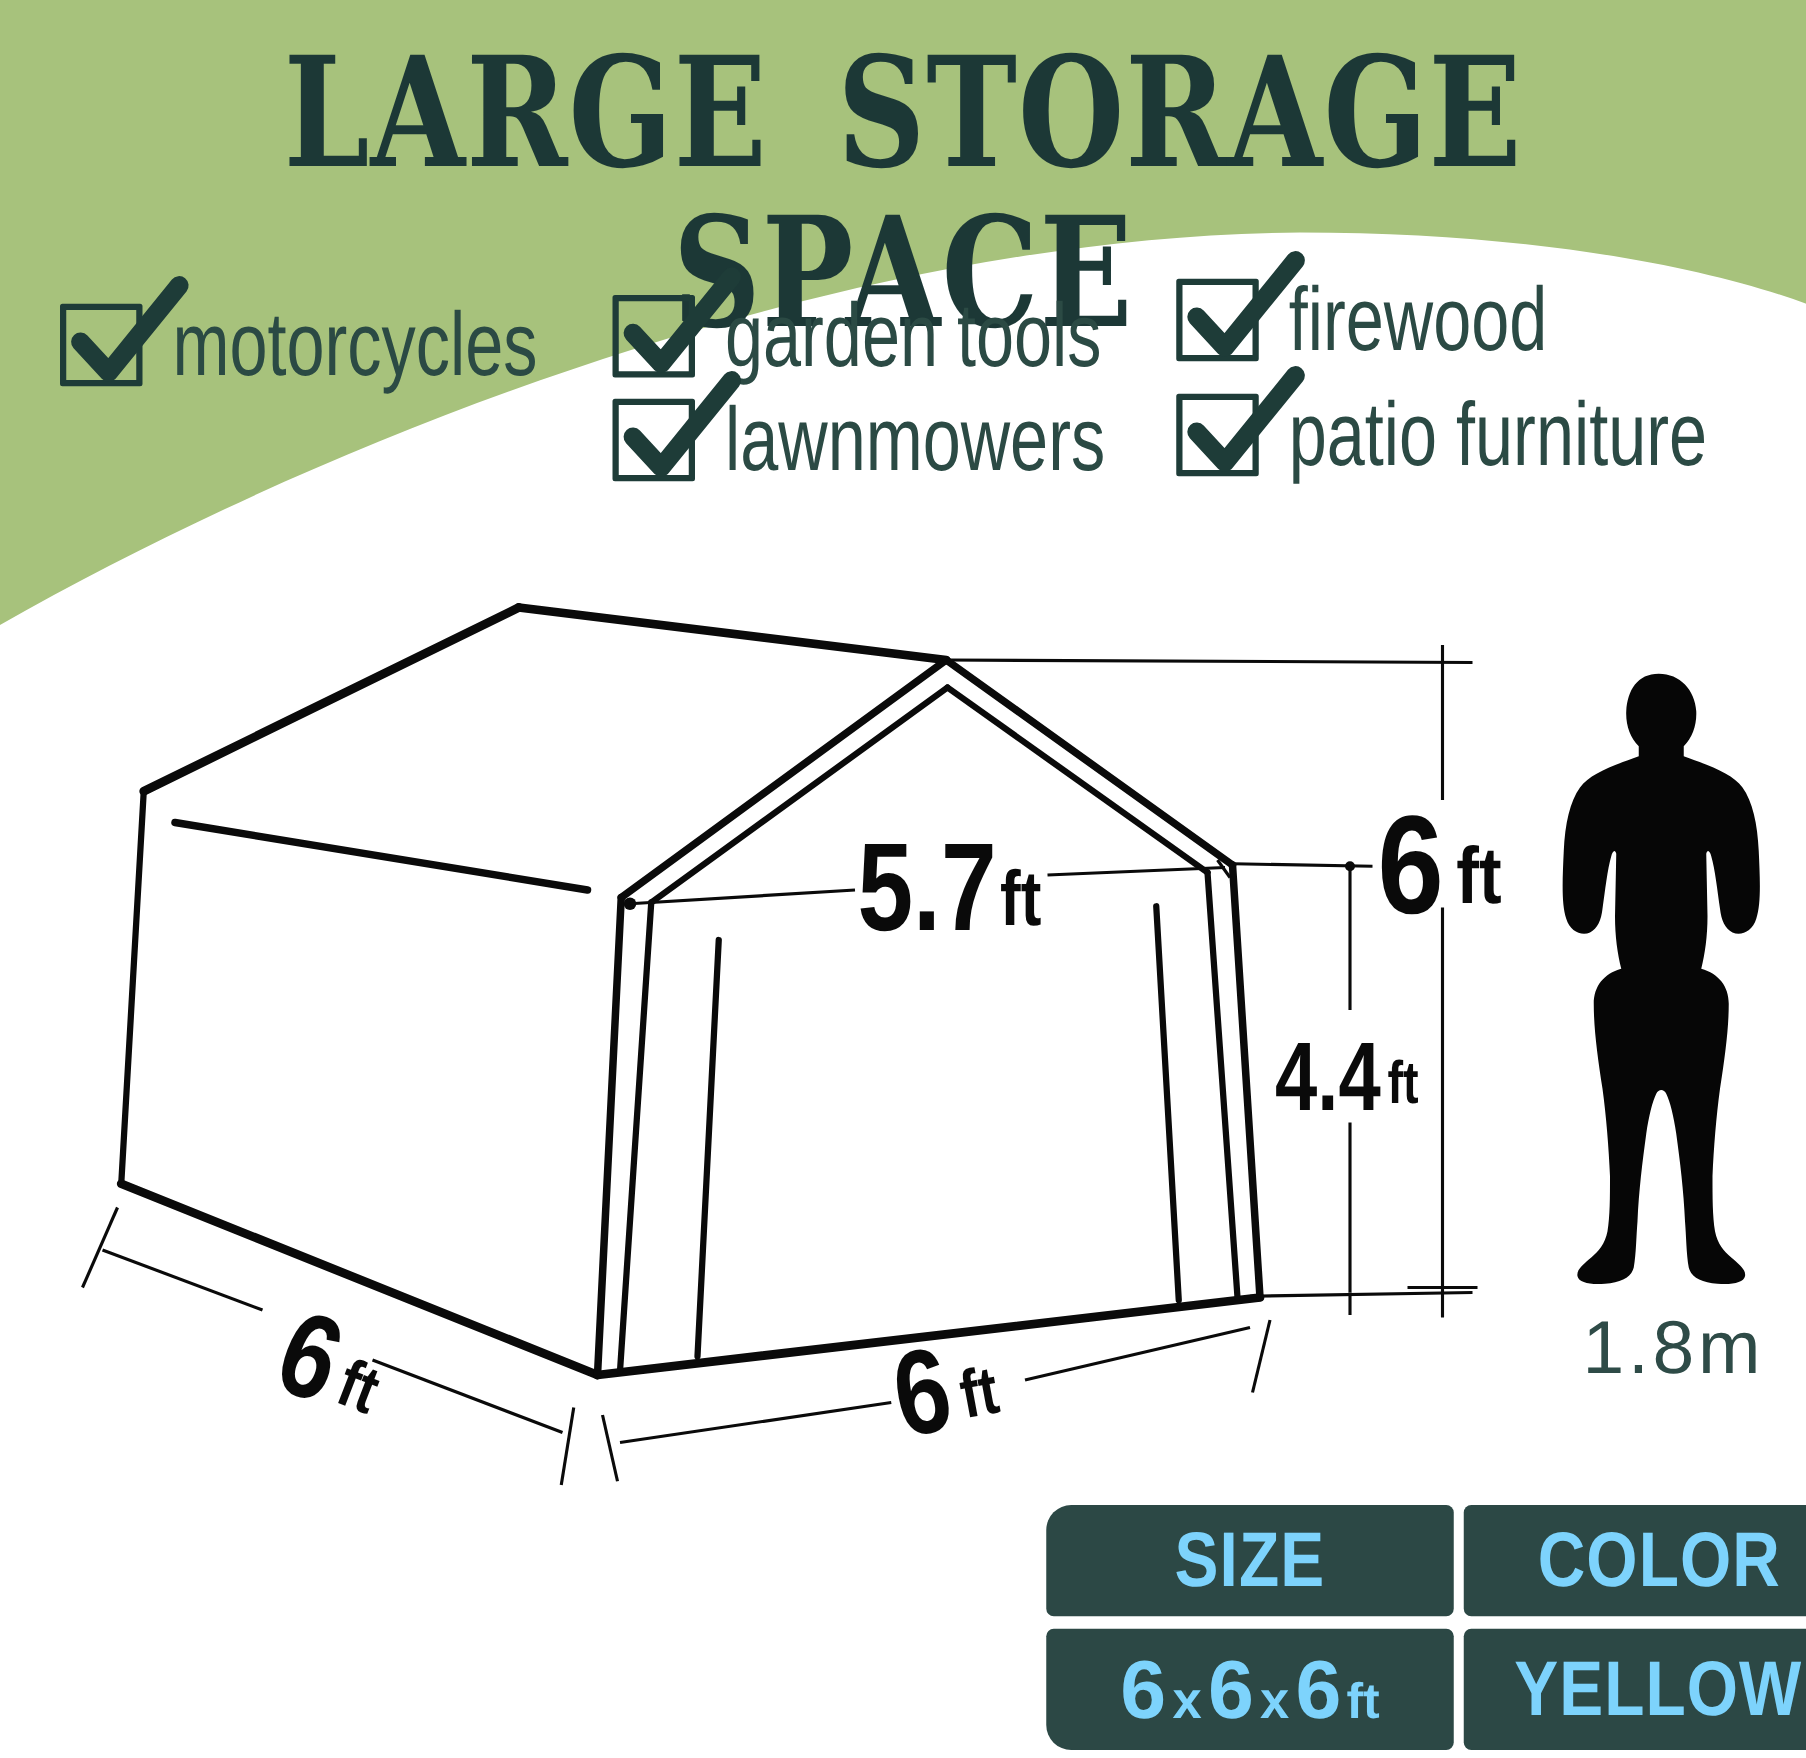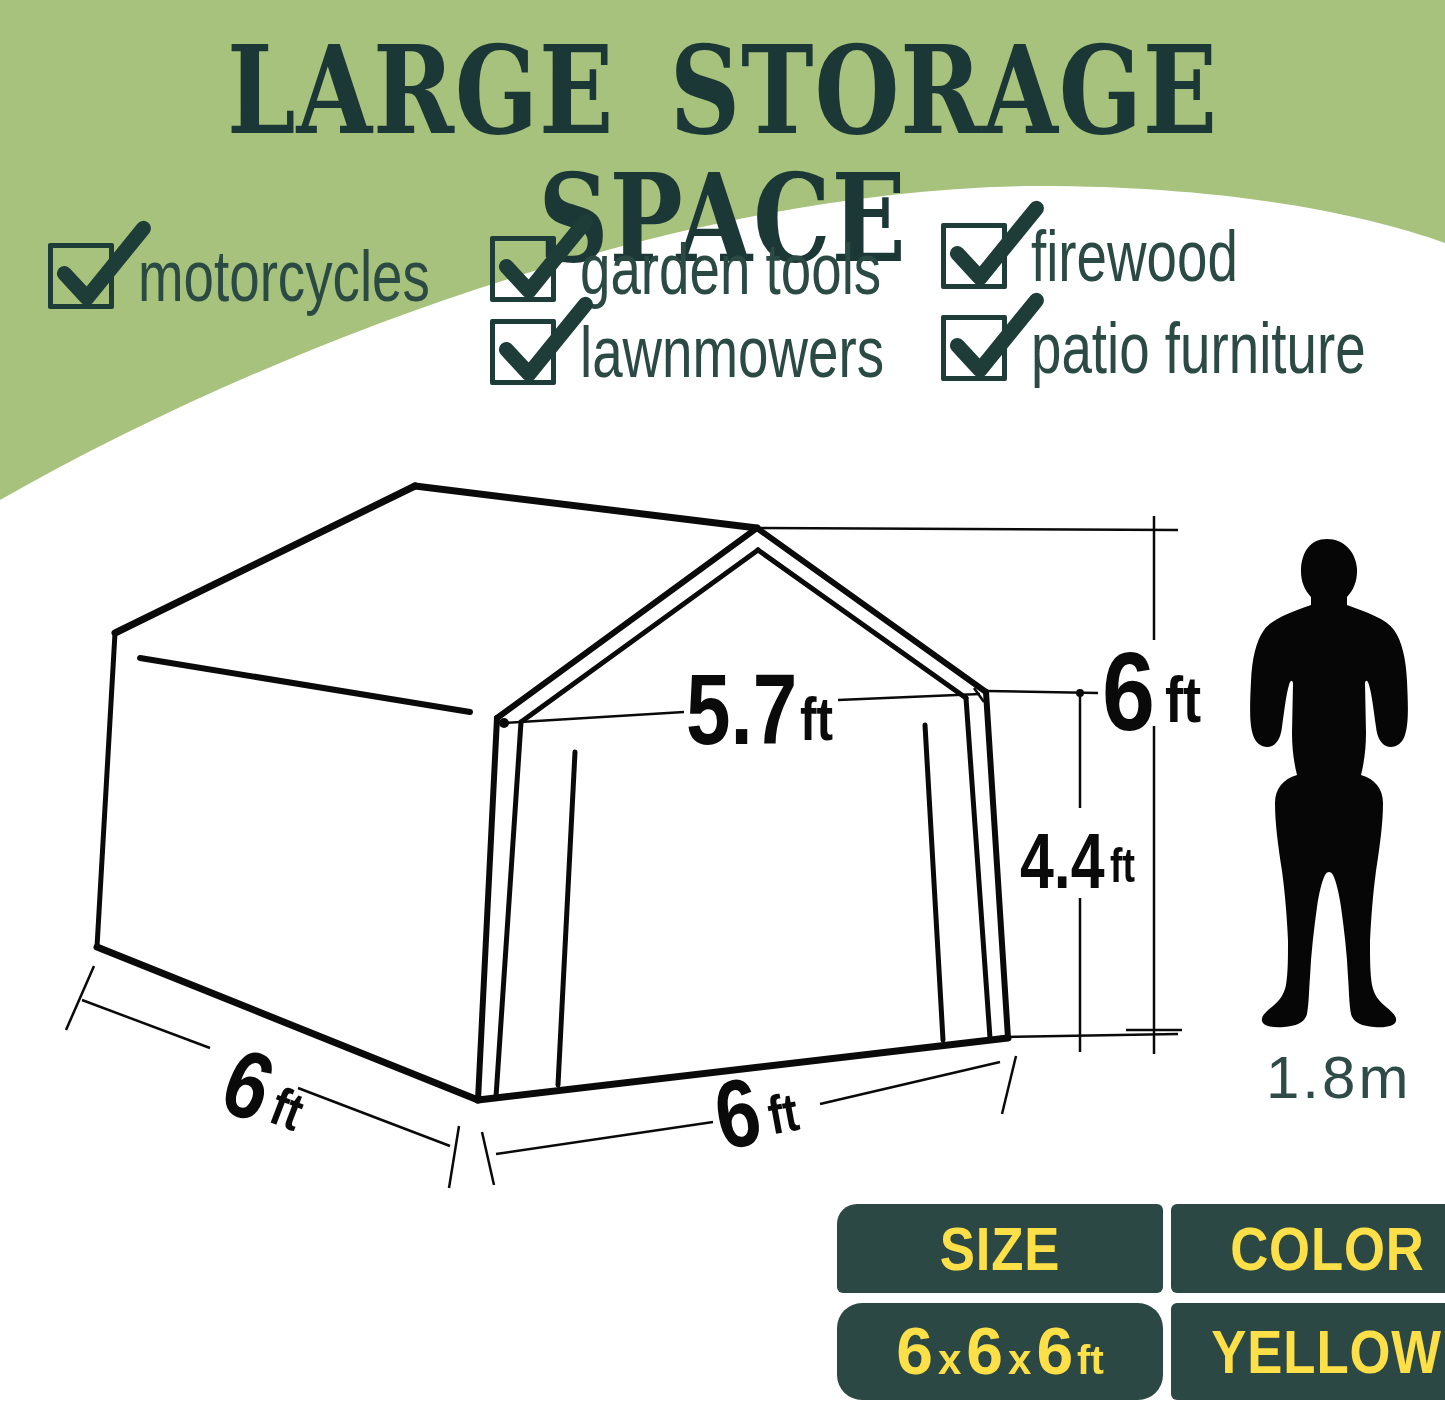--- a/index.html
+++ b/index.html
@@ -19,29 +19,29 @@
   .feat{position:absolute;display:flex;align-items:center;gap:24px;z-index:2;}
   .cb{position:relative;flex:0 0 auto;width:56px;height:56px;border:5px solid #1e3c38;border-radius:2px;background:transparent;}
   .check{position:absolute;left:2px;top:-28px;width:94px;height:92px;overflow:visible;}
   .lbl{display:inline-block;font-size:72px;line-height:1;color:#2b4a44;white-space:nowrap;
        transform:scaleX(0.76);transform-origin:left center;}
 
   
   .diagram{position:absolute;left:0;top:0;z-index:1;}
 
   
-  .spec-cell{position:absolute;background:#2c4845;color:#fde047;display:block;text-align:center;z-index:2;}
+  .spec-cell{position:absolute;background:#2c4845;color:#7dd3fc;display:block;text-align:center;z-index:2;}
   .cell-hdr{top:1204px;height:89px;line-height:89px;}
   .cell-val{top:1303px;height:97px;line-height:97px;}
   .col1{left:837px;width:326px;}
   .col2{left:1171px;width:312px;}
   .spec-cell{border-radius:6px;}
   .hdr1{border-top-left-radius:20px;}
   .hdr2{border-top-right-radius:20px;}
-  .val1{border-bottom-left-radius:20px;border-radius:25px;}
+  .val1{border-bottom-left-radius:20px;}
   .val2{border-bottom-right-radius:20px;}
   .cond{display:inline-block;font-weight:bold;font-size:62px;letter-spacing:1px;
         transform:scaleX(0.85);transform-origin:center;}
   .sizeval .d{font-weight:bold;font-size:66px;}
   .sizeval .xx{font-weight:bold;font-size:42px;margin:0 5px;}
   .sizeval .u{font-weight:bold;font-size:40px;margin-left:4px;}
 </style>
 </head>
 <body>
 

